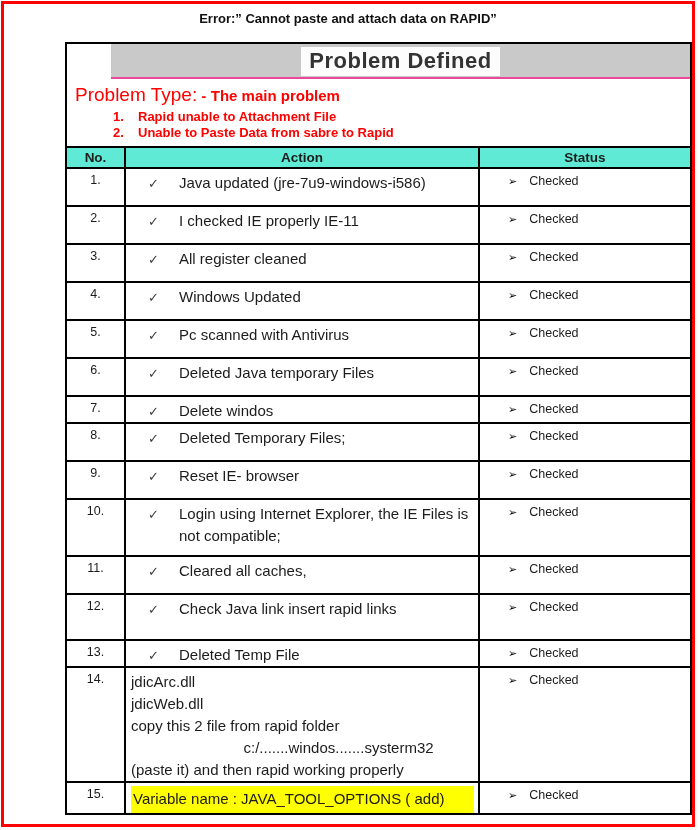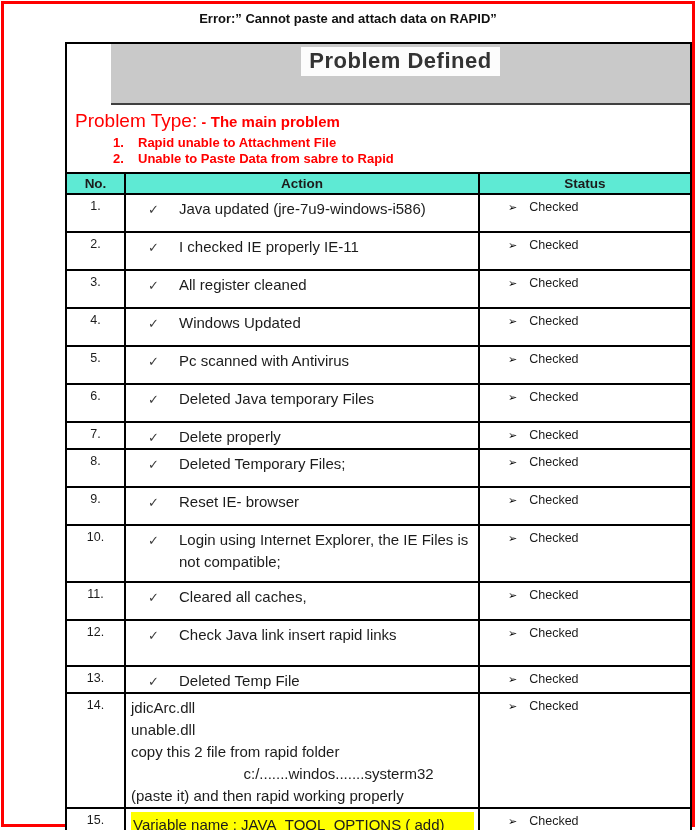--- a/index.html
+++ b/index.html
@@ -25,23 +25,23 @@
   }
   .doc {
     position: absolute;
     left: 61px; top: 38px;
     width: 627px;
     border: 2px solid #000;
     background: #fff;
   }
   
   .doc-header {
-    height: 61px;
+    height: 35px;
     background: #c9c9c9;
-    border-bottom: 2px solid #404040;
+    border-bottom: 2px solid #ec4899;
     text-align: center;
     margin-left: 44px;
   }
   .doc-header-text {
     display: inline-block;
     margin-top: 3px;
     padding: 1px 8px 2px 8px;
     background: #fcfcfc;
     font-size: 22px;
     font-weight: bold;
@@ -195,21 +195,21 @@
           <tr style="height: 38px;">
             <td class="no-cell">6.</td>
             <td class="action-cell">
               <div class="action-line"><span class="check">✓</span><span class="action-text">Deleted Java temporary Files</span></div>
             </td>
             <td class="status-cell"><span class="arrow">➢</span><span>Checked</span></td>
           </tr>
           <tr style="height: 19px;">
             <td class="no-cell">7.</td>
             <td class="action-cell">
-              <div class="action-line"><span class="check">✓</span><span class="action-text">Delete properly</span></div>
+              <div class="action-line"><span class="check">✓</span><span class="action-text">Delete windos</span></div>
             </td>
             <td class="status-cell"><span class="arrow">➢</span><span>Checked</span></td>
           </tr>
           <tr style="height: 38px;">
             <td class="no-cell">8.</td>
             <td class="action-cell">
               <div class="action-line"><span class="check">✓</span><span class="action-text">Deleted Temporary Files;</span></div>
             </td>
             <td class="status-cell"><span class="arrow">➢</span><span>Checked</span></td>
           </tr>
@@ -245,21 +245,21 @@
             <td class="no-cell">13.</td>
             <td class="action-cell">
               <div class="action-line"><span class="check">✓</span><span class="action-text">Deleted Temp File</span></div>
             </td>
             <td class="status-cell"><span class="arrow">➢</span><span>Checked</span></td>
           </tr>
           <tr style="height: 112px;">
             <td class="no-cell">14.</td>
             <td class="action-cell plain">
               <div class="action-line"><span class="action-text">jdicArc.dll</span></div>
-              <div class="action-line"><span class="action-text">unable.dll</span></div>
+              <div class="action-line"><span class="action-text">jdicWeb.dll</span></div>
               <div class="action-line"><span class="action-text">copy this 2 file from rapid folder</span></div>
               <div class="action-line"><span class="action-text">                           c:/.......windos.......systerm32</span></div>
               <div class="action-line"><span class="action-text">(paste it) and then rapid working properly</span></div>
             </td>
             <td class="status-cell"><span class="arrow">➢</span><span>Checked</span></td>
           </tr>
           <tr style="height: 24px; padding-left: 17px;">
             <td class="no-cell">15.</td>
             <td class="action-cell plain">
               <div class="action-line"><span class="action-text hl" style="background: rgb(255, 255, 0);">Variable name : JAVA_TOOL_OPTIONS ( add)</span></div>

